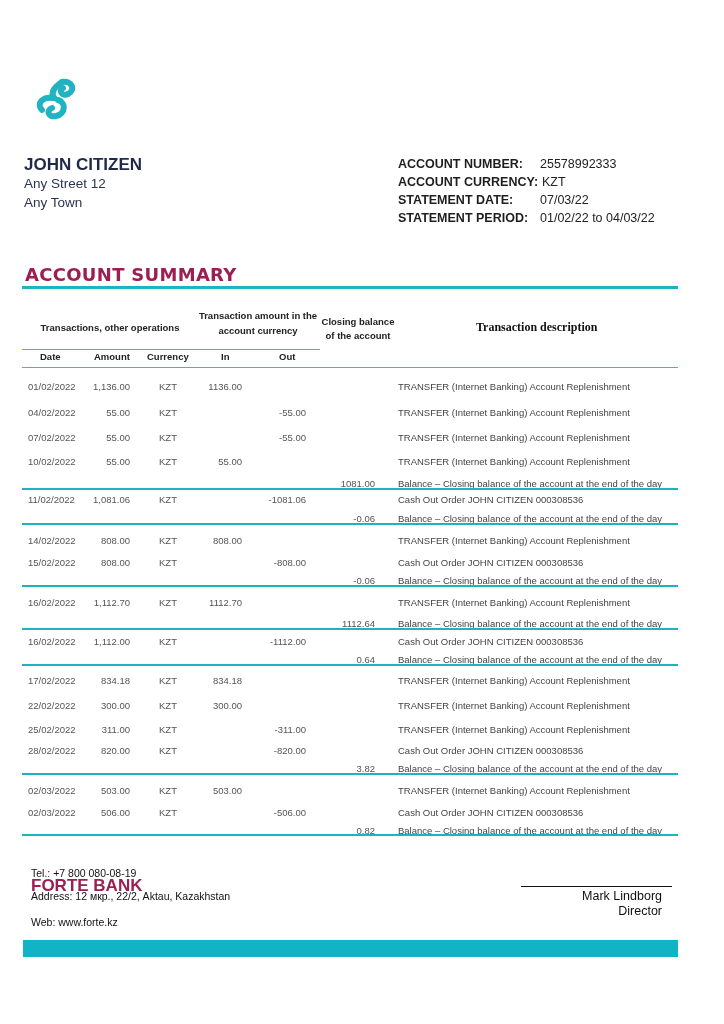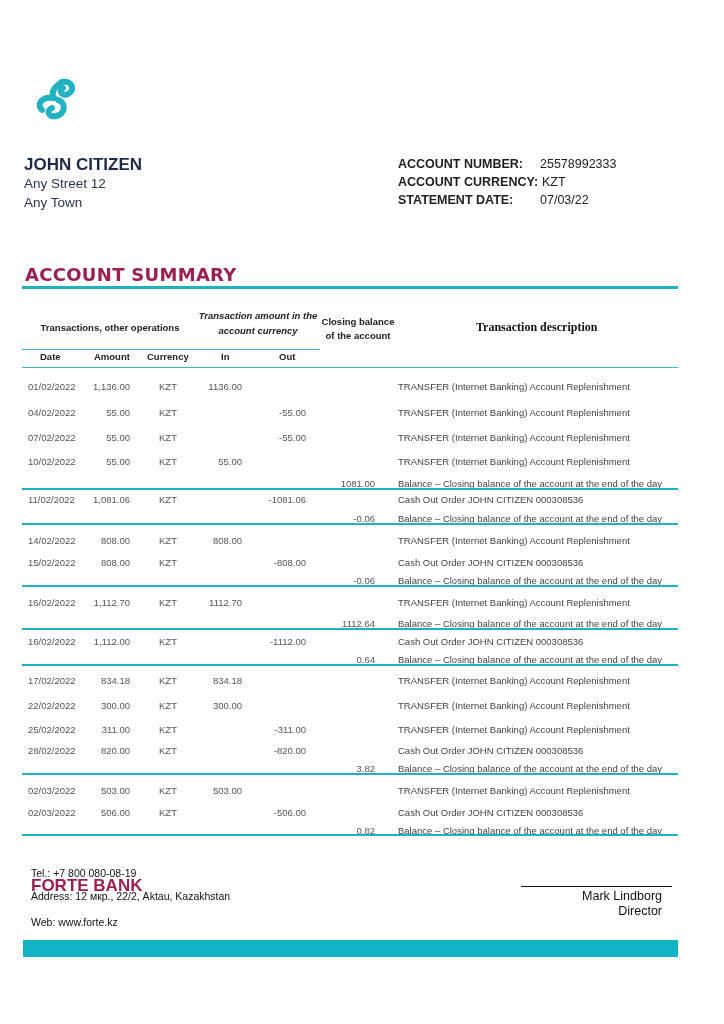--- a/index.html
+++ b/index.html
@@ -61,27 +61,31 @@
     <span class="acct-value">25578992333</span>
   </div>
   <div class="acct-row">
     <span class="acct-label" style="width:144px">ACCOUNT CURRENCY:</span>
     <span class="acct-value">KZT</span>
   </div>
   <div class="acct-row">
     <span class="acct-label" style="width:142px">STATEMENT DATE:</span>
     <span class="acct-value">07/03/22</span>
   </div>
+  <div class="acct-row">
+    <span class="acct-label" style="width:142px">STATEMENT PERIOD:</span>
+    <span class="acct-value">01/02/22 to 04/03/22</span>
+  </div>
 </div>
 
 <div class="summary-title">ACCOUNT SUMMARY</div>
 <div class="teal-rule" style="top:286px;height:3px;"></div>
 
 <div class="th" style="left:30px;top:321px;width:160px;">Transactions, other operations</div>
-<div class="th" style="left:193px;top:309px;width:130px;font-style:italic;">
+<div class="th" style="left:193px;top:309px;width:130px;">
   <div>Transaction amount in the</div>
   <div style="margin-top:2px">account currency</div>
 </div>
 <div class="th" style="left:318px;top:315px;width:80px;">
   <div>Closing balance</div>
   <div style="margin-top:1px">of the account</div>
 </div>
 <div class="th-big" style="left:476px;top:320px;font-family:Liberation Serif, serif;">Transaction description</div>
 
 <div class="thin-rule" style="left:22px;top:349px;width:298px;"></div>

